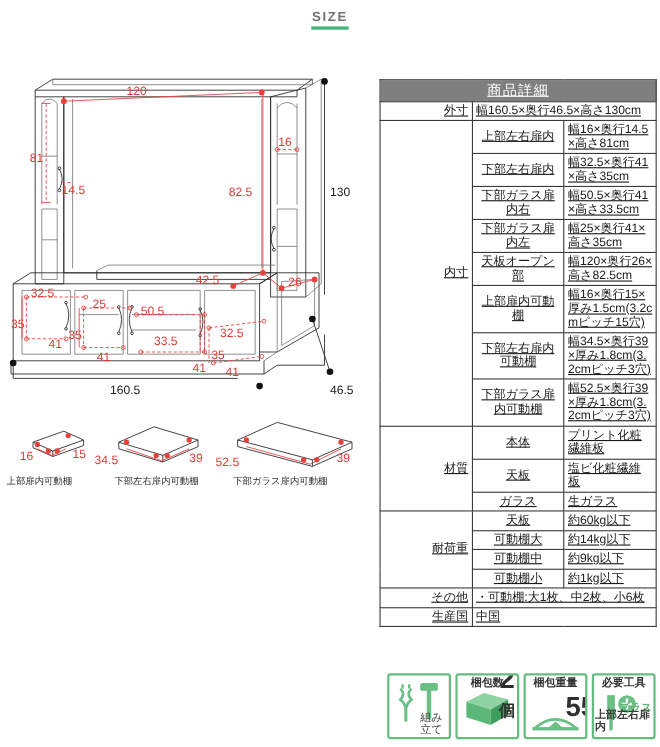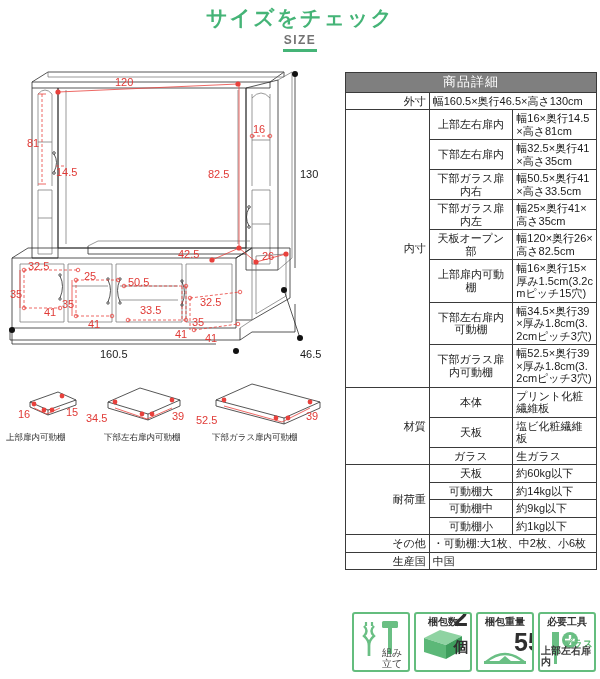--- a/index.html
+++ b/index.html
@@ -76,20 +76,21 @@
   }
   table.spec td, table.spec th {
     border: 1px solid #3a3a3a;
     font-size: 11px;
     line-height: 12.5px;
     padding: 2px 3px;
     vertical-align: middle;
     color: #1a1a1a;
     font-family: "Liberation Sans", "DejaVu Sans", sans-serif;
     word-break: break-all;
+    text-decoration: underline;
   }
   table.spec th.thead {
     background: #7f7f7f;
     color: #ffffff;
     text-align: center;
     font-size: 13px;
     font-weight: normal;
     padding: 3px 0;
     letter-spacing: 1px;
   }
@@ -165,21 +166,20 @@
     color: #3a3a3a;
     line-height: 11px;
   }
 </style>
 </head>
 <body>
 
 <div id="page">
 
   <div class="header">
-    <div class="header-title">サイズをチェック</div>
     <div class="header-sub-wrap">
       <div class="header-sub">SIZE</div>
       <div class="header-rule"></div>
     </div>
   </div>
 
   <div class="diagram-panel">
     <svg class="svg-main" width="338" height="621" viewBox="0 0 338 621">
       <defs>
         <style>

